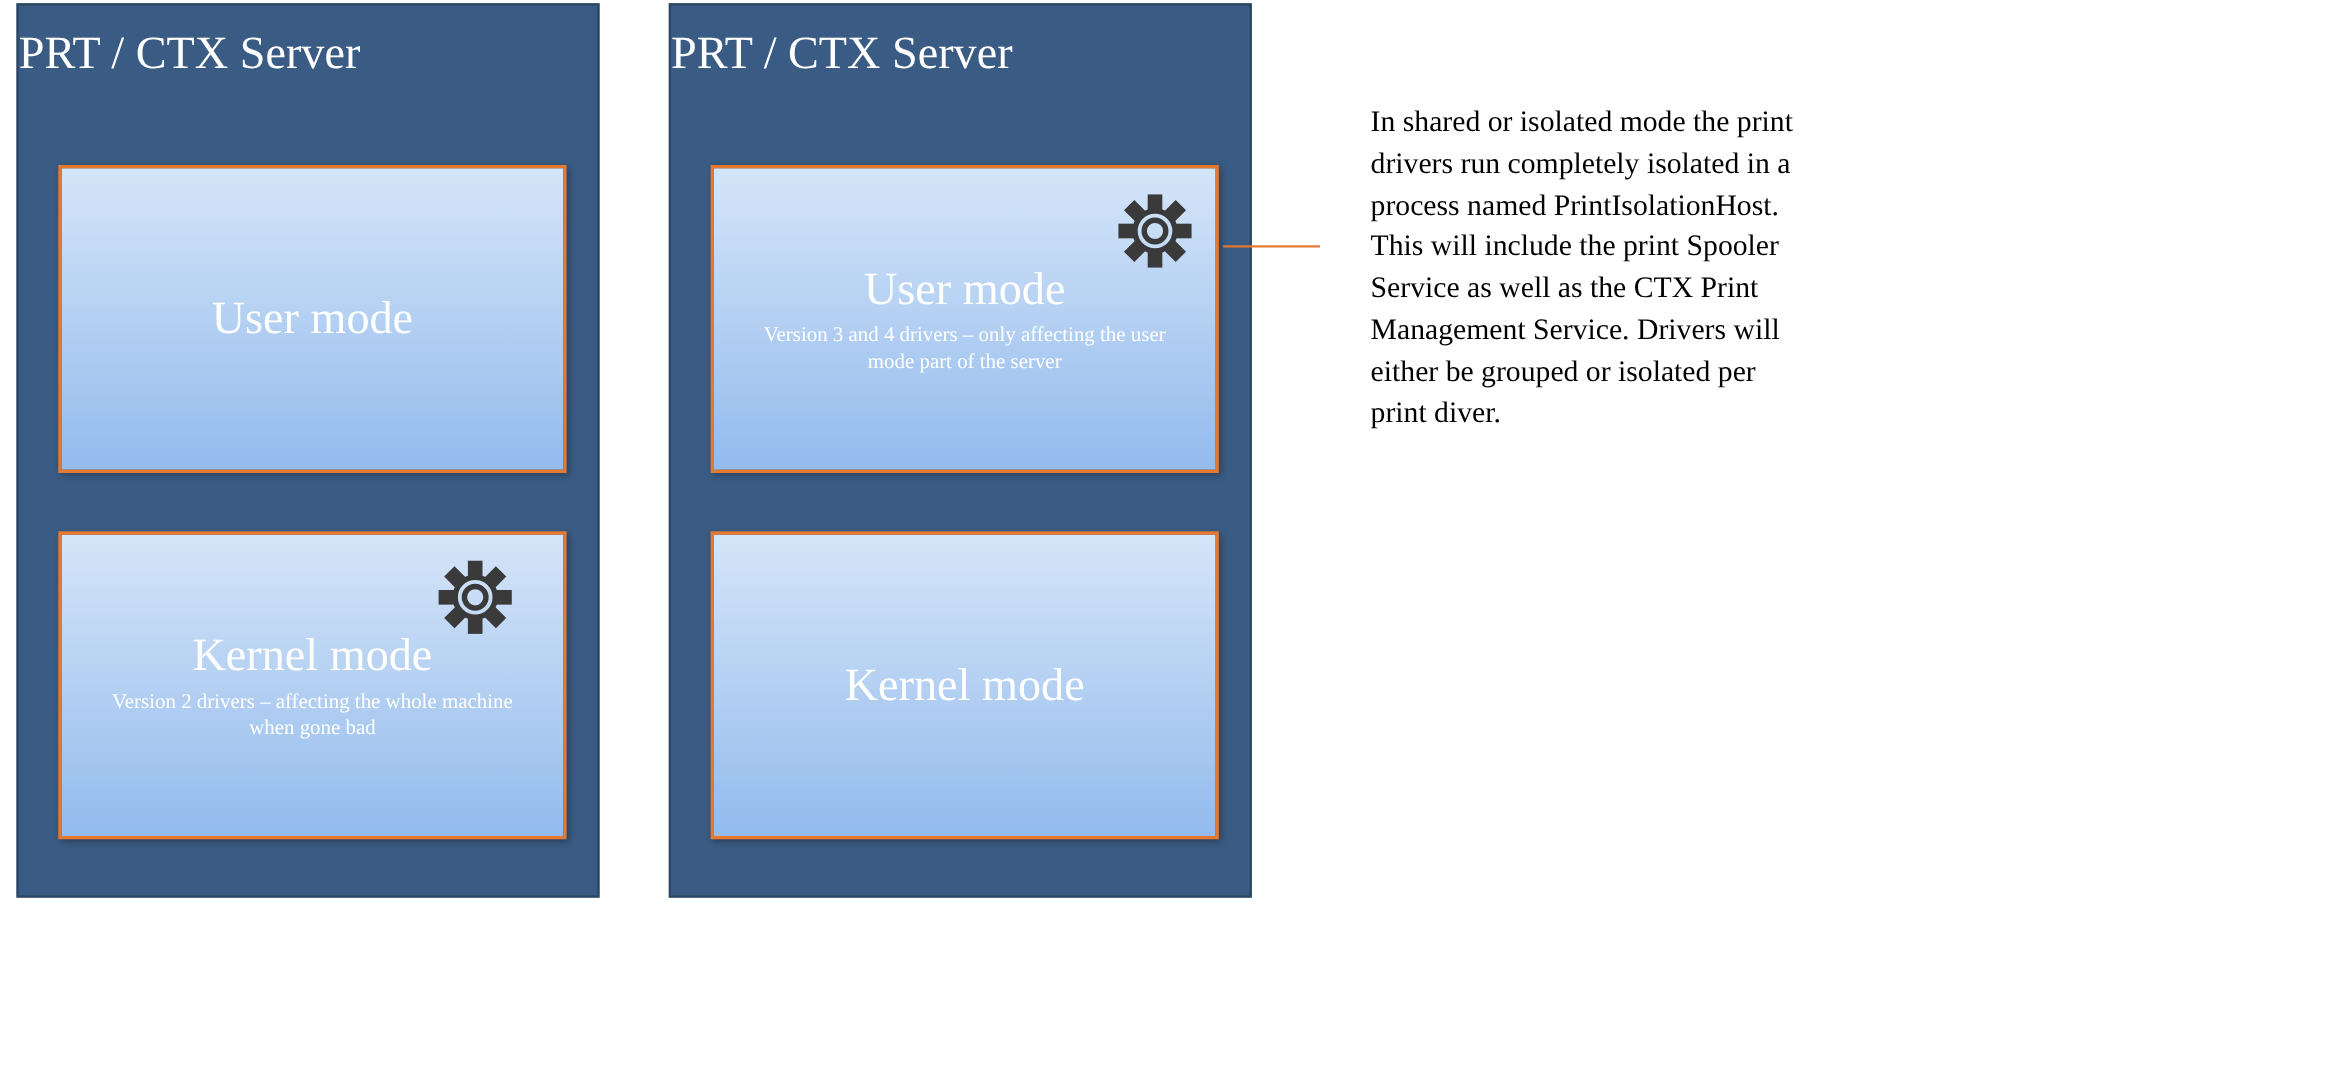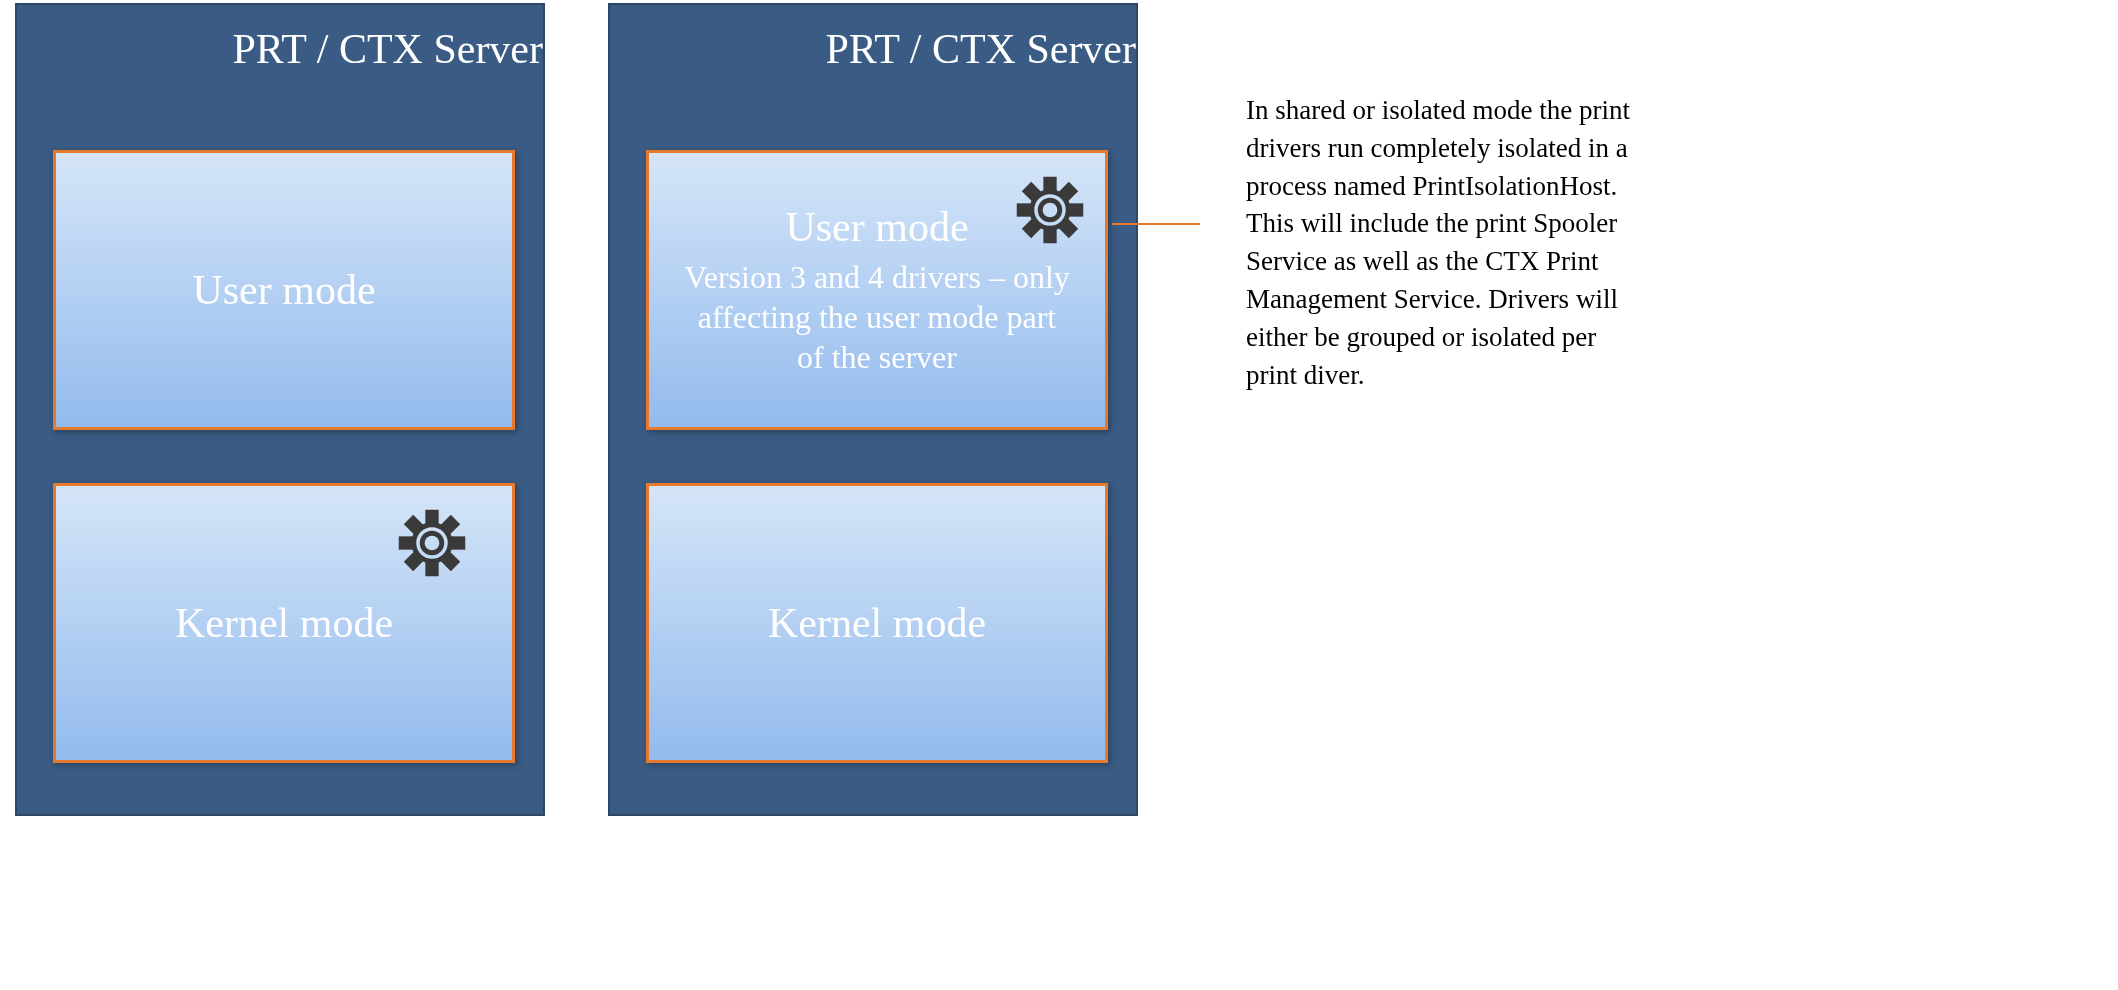--- a/index.html
+++ b/index.html
@@ -16,21 +16,21 @@
     }
     .server-box {
       position: absolute;
       background: #3a5b83;
       border: 2px solid #2c4663;
       padding-top: 20px;
     }
     .server-title {
       color: #ffffff;
       font-size: 42px;
-      text-align: right;
+      text-align: left;
       font-weight: normal;
       margin-bottom: 56px;
     }
     .mode-box {
       position: absolute;
       background: linear-gradient(to bottom, #d5e5f8 0%, #93bbed 100%);
       border: 3px solid #e6792e;
       box-shadow: 2px 2px 6px rgba(0,0,0,0.3);
     }
     .mode-content {
@@ -41,21 +41,21 @@
       width: 85%;
       text-align: center;
     }
     .mode-title {
       color: #ffffff;
       font-size: 42px;
       font-weight: normal;
     }
     .mode-subtitle {
       color: #ffffff;
-      font-size: 32px;
+      font-size: 19px;
       font-weight: normal;
       margin-top: 6px;
       line-height: 1.25;
     }
     .gear-icon {
       position: absolute;
       width: 70px;
       height: 70px;
     }
     .annotation-text {
@@ -96,20 +96,21 @@
           <rect x="78" y="44" width="16" height="12" fill="#3a3a3a"></rect>
           <rect x="44" y="6" width="12" height="16" fill="#3a3a3a" transform="rotate(45 50 50)"></rect>
           <rect x="44" y="78" width="12" height="16" fill="#3a3a3a" transform="rotate(45 50 50)"></rect>
           <rect x="6" y="44" width="16" height="12" fill="#3a3a3a" transform="rotate(45 50 50)"></rect>
           <rect x="78" y="44" width="16" height="12" fill="#3a3a3a" transform="rotate(45 50 50)"></rect>
         </g>
       </svg>
     </span>
     <div class="mode-content">
       <div class="mode-title">Kernel mode</div>
+      <div class="mode-subtitle">Version 2 drivers – affecting the whole machine when gone bad</div>
     </div>
   </div>
 </div>
 
 <div class="server-box" style="left: 608px; top: 3px; width: 530px; height: 813px;">
   <div class="server-title">PRT / CTX Server</div>
 
   <div class="mode-box" style="left: 36px; top: 145px; width: 462px; height: 280px;">
     <span class="gear-icon" style="top: 22px; right: 20px;">
       <svg viewBox="0 0 100 100" fill="none" stroke="#3a3a3a" stroke-width="7">

